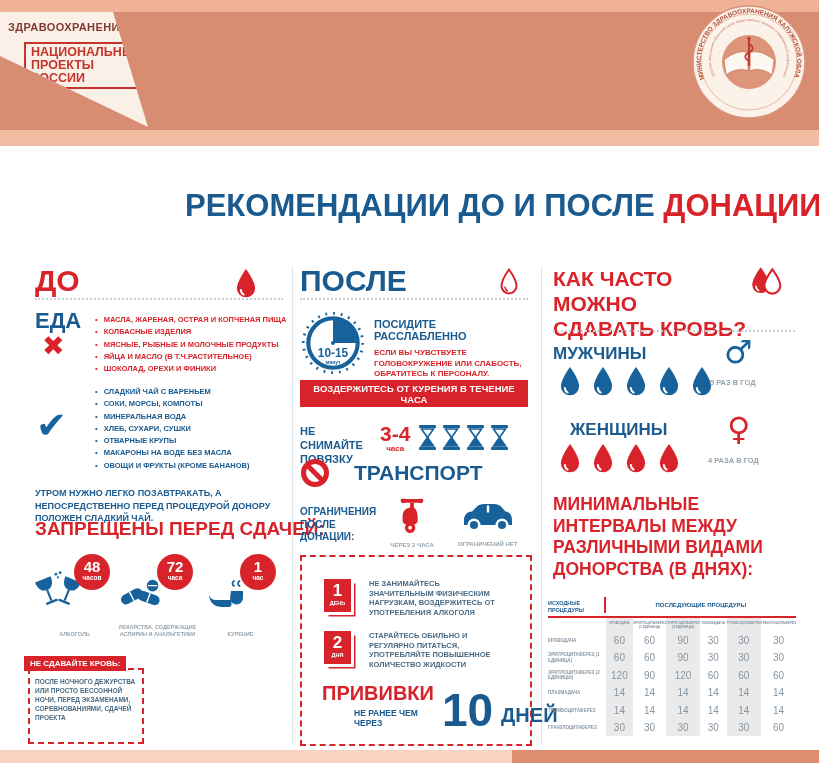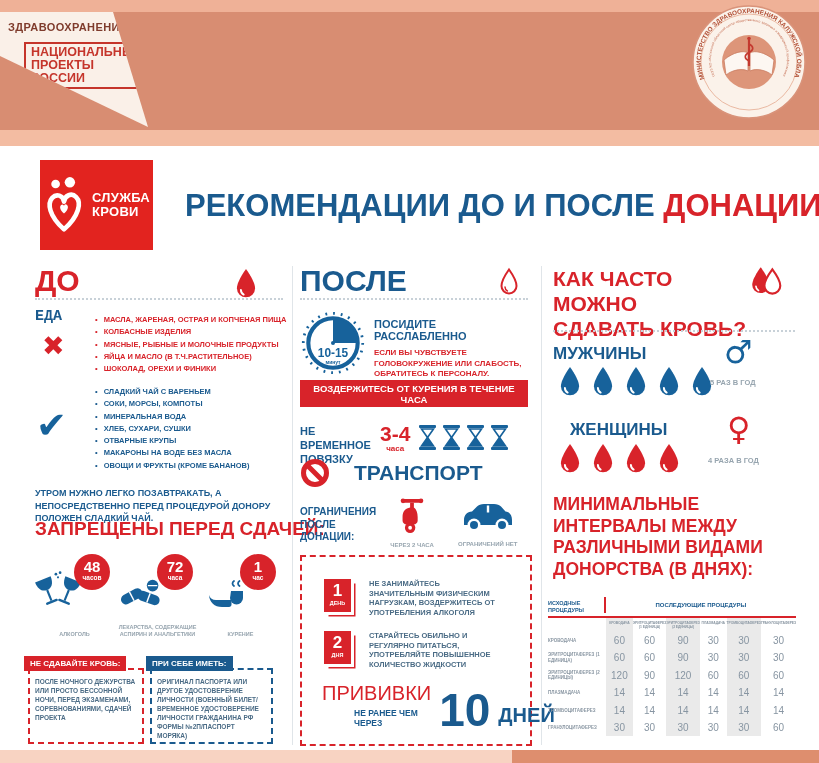--- a/index.html
+++ b/index.html
@@ -25,21 +25,21 @@
   .logo-text{color:#fff;font-weight:bold;font-size:13px;line-height:14px;letter-spacing:.3px;}
   .main-title{position:absolute;left:185px;top:188px;font-size:31px;font-weight:bold;color:#1A5A8E;white-space:nowrap;}
   .main-title .red{color:#D8232A;}
 
   
   .vsep{position:absolute;top:266px;height:479px;width:1px;background:#E0E5E9;}
   .dotted{border-top:2px dotted #C8D1D8;height:0;}
 
   
   .do-title{left:35px;top:264px;font-size:30px;color:#D8232A;}
-  .food-label{left:35px;top:308px;font-size:15px;color:#1A5A8E;font-family:Liberation Mono, monospace;}
+  .food-label{left:35px;top:308px;font-size:22px;color:#1A5A8E;}
   .x-mark{left:42px;top:330px;font-size:27px;color:#D8232A;font-family:"DejaVu Sans",sans-serif;}
   .check-mark{left:36px;top:404px;font-size:37px;color:#17629B;font-family:"DejaVu Sans",sans-serif;}
   .ilist{list-style:none;margin:0;padding:0;}
   .ilist li{font-size:7.5px;font-weight:bold;line-height:8px;margin-bottom:4.3px;white-space:nowrap;}
   .ilist li::before{content:"•";margin-right:6px;}
   .list-red li{color:#D8232A;}
   .list-blue li{color:#1A5A8E;}
   .note{left:35px;top:487px;width:255px;font-size:9px;line-height:12.5px;color:#1A5A8E;font-weight:bold;}
   .banned-title{left:35px;top:518px;font-size:19px;color:#D8232A;}
   .banned-row{left:33px;top:552px;width:250px;display:flex;}
@@ -79,21 +79,21 @@
   .vehicle{width:74px;text-align:center;}
   .vehicle-caption{font-size:6px;color:#97A5AF;font-weight:bold;margin-top:4px;}
   .days-box{left:300px;top:555px;width:228px;height:187px;border:2px dashed #D8232A;}
   .day-item{position:absolute;left:22px;display:flex;}
   .day-badge{width:27px;height:33px;background:#D8232A;color:#fff;text-align:center;flex:0 0 auto;
              box-shadow:3px 3px 0 0 #fff,4.5px 4.5px 0 0 #D8232A;}
   .day-num{font-size:17px;font-weight:bold;line-height:18px;margin-top:3px;}
   .day-unit{font-size:5.5px;font-weight:bold;}
   .day-text{font-size:7.5px;line-height:9.5px;color:#4A6B85;font-weight:bold;margin-left:18px;width:132px;align-self:center;}
   .vaccine{position:absolute;left:20px;bottom:16px;display:flex;align-items:flex-end;gap:8px;}
-  .vac-title{font-size:20px;color:#D8232A;font-weight:normal;}
+  .vac-title{font-size:20px;color:#D8232A;font-weight:bold;}
   .vac-sub{font-size:8.5px;color:#1A5A8E;font-weight:bold;margin-top:3px;margin-left:32px;}
   .vac-num{font-size:46px;color:#1A5A8E;font-weight:bold;line-height:36px;}
   .vac-unit{font-size:20px;color:#1A5A8E;font-weight:bold;margin-bottom:1px;}
 
   
   .freq-title{left:553px;top:266px;width:195px;font-size:21px;line-height:25px;color:#D8232A;font-weight:bold;}
   .sex-label{font-size:17px;color:#1A5A8E;font-weight:bold;}
   .sym{font-size:32px;font-weight:bold;font-family:"DejaVu Sans",sans-serif;line-height:32px;}
   .freq-cap{font-size:7.5px;color:#97A5AF;font-weight:bold;}
   .drops-row{display:flex;gap:7px;}
@@ -149,32 +149,20 @@
         <path d="M33 56 C42 48 53 46 57 49 L57 67 C51 64 41 66 35 71 Z" fill="#FDF7F2" stroke="#C97B5F" stroke-width="0.8"></path>
         <path d="M83 56 C74 48 63 46 59 49 L59 67 C65 64 75 66 81 71 Z" fill="#FDF7F2" stroke="#C97B5F" stroke-width="0.8"></path>
         <line x1="58" y1="36" x2="58" y2="62" stroke="#C4392F" stroke-width="2.2"></line>
         <circle cx="58" cy="34.5" r="1.8" fill="#C4392F"></circle>
         <path d="M58 40 c5 2.5 5 6 0 8.5 c-5 2.5 -5 6 0 8.5" stroke="#C4392F" stroke-width="1.6" fill="none"></path>
       </svg>
     </div>
   </div>
   <div class="banner-bottom-strip"></div>
 
-  <div class="logo-sq">
-    <svg width="42" height="62" viewBox="0 0 50 70">
-      <circle cx="15" cy="10" r="5.2" fill="#fff"></circle>
-      <circle cx="32" cy="8" r="6.2" fill="#fff"></circle>
-      <path d="M25 64 C7 48 5 33 11 26.5 C16 21 24 23.5 25 31 C26 23.5 34 20 39.5 25.5 C46 32 43 48 25 64 Z" fill="none" stroke="#fff" stroke-width="5.5" stroke-linejoin="round"></path>
-      <path d="M25 45 C20 41 19.5 37 21.5 35 C23 33.5 25 34.5 25 36.5 C25 34.5 27 33.3 28.6 35 C30.6 37 30 41 25 45 Z" fill="#fff"></path>
-    </svg>
-    <div class="logo-text">
-      <div>СЛУЖБА</div>
-      <div>КРОВИ</div>
-    </div>
-  </div>
   <div class="main-title">
     <span>РЕКОМЕНДАЦИИ ДО И ПОСЛЕ</span>
     <span class="red">ДОНАЦИИ</span>
   </div>
 
   <div class="vsep" style="left:292px;"></div>
   <div class="vsep" style="left:541px;"></div>
 
   <div class="abs do-title b">ДО</div>
   <div class="abs" style="left:233px;top:268px;">
@@ -268,24 +256,20 @@
         <div class="badge-unit">час</div>
       </div>
       <div class="banned-caption">КУРЕНИЕ</div>
     </div>
   </div>
 
   <div class="dash-box box-red">
     <div class="dash-tab tab-red">НЕ СДАВАЙТЕ КРОВЬ:</div>
     <div class="dash-body">ПОСЛЕ НОЧНОГО ДЕЖУРСТВА ИЛИ ПРОСТО БЕССОННОЙ НОЧИ, ПЕРЕД ЭКЗАМЕНАМИ, СОРЕВНОВАНИЯМИ, СДАЧЕЙ ПРОЕКТА</div>
   </div>
-  <div class="dash-box box-blue">
-    <div class="dash-tab tab-blue">ПРИ СЕБЕ ИМЕТЬ:</div>
-    <div class="dash-body">ОРИГИНАЛ ПАСПОРТА ИЛИ ДРУГОЕ УДОСТОВЕРЕНИЕ ЛИЧНОСТИ (ВОЕННЫЙ БИЛЕТ/ ВРЕМЕННОЕ УДОСТОВЕРЕНИЕ ЛИЧНОСТИ ГРАЖДАНИНА РФ ФОРМЫ №2П/ПАСПОРТ МОРЯКА)</div>
-  </div>
 
   <div class="abs after-title b">ПОСЛЕ</div>
   <div class="abs" style="left:497px;top:267px;">
     <svg width="24" height="31" viewBox="0 0 24 30">
         <path d="M12 2 C12 2 4.5 12.5 4.5 18.5 a7.5 7.5 0 0 0 15 0 C19.5 12.5 12 2 12 2 Z" fill="#fff" stroke="#D8232A" stroke-width="2"></path>
         <path d="M8 19.5 a4.8 4.8 0 0 0 2.4 4" stroke="#D8232A" stroke-width="1.5" fill="none" stroke-linecap="round"></path>
       </svg>
   </div>
   <div class="abs dotted" style="left:300px;top:298px;width:228px;"></div>
 
@@ -300,21 +284,21 @@
     </svg>
   </div>
   <div class="abs rest-text">
     <div class="rest-main">ПОСИДИТЕ РАССЛАБЛЕННО</div>
     <div class="rest-warn">ЕСЛИ ВЫ ЧУВСТВУЕТЕ ГОЛОВОКРУЖЕНИЕ ИЛИ СЛАБОСТЬ, ОБРАТИТЕСЬ К ПЕРСОНАЛУ.</div>
   </div>
 
   <div class="abs smoke-banner">ВОЗДЕРЖИТЕСЬ ОТ КУРЕНИЯ В ТЕЧЕНИЕ ЧАСА</div>
 
   <div class="abs bandage">
-    <div class="bandage-label">НЕ ВРЕМЕННОЕ ПОВЯЗКУ</div>
+    <div class="bandage-label">НЕ СНИМАЙТЕ ПОВЯЗКУ</div>
     <div class="bandage-time">
       <div class="bandage-num">3-4</div>
       <div class="bandage-unit">часа</div>
     </div>
     <div class="hourglasses" id="hourglass-row">
         <svg width="19" height="25" viewBox="0 0 19 25">
           <rect x="1" y="0" width="17" height="3" rx="1" fill="#17629B"></rect>
           <rect x="1" y="22" width="17" height="3" rx="1" fill="#17629B"></rect>
           <path d="M3.5 4 H15.5 L9.5 12.5 Z" fill="#fff" stroke="#17629B" stroke-width="1.6"></path>
           <path d="M3.5 21 H15.5 L9.5 12.5 Z" fill="#17629B" stroke="#17629B" stroke-width="1.6"></path>

